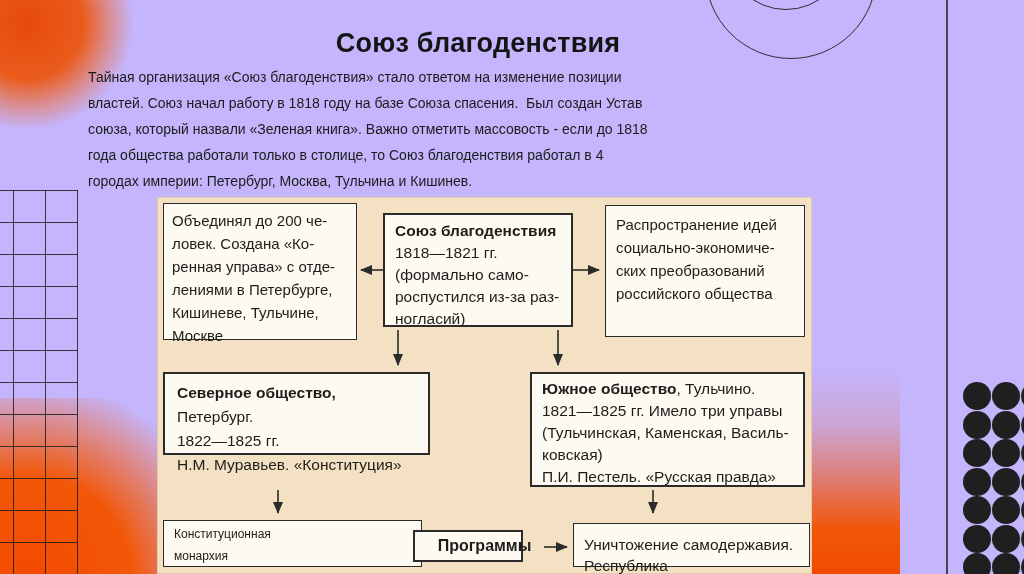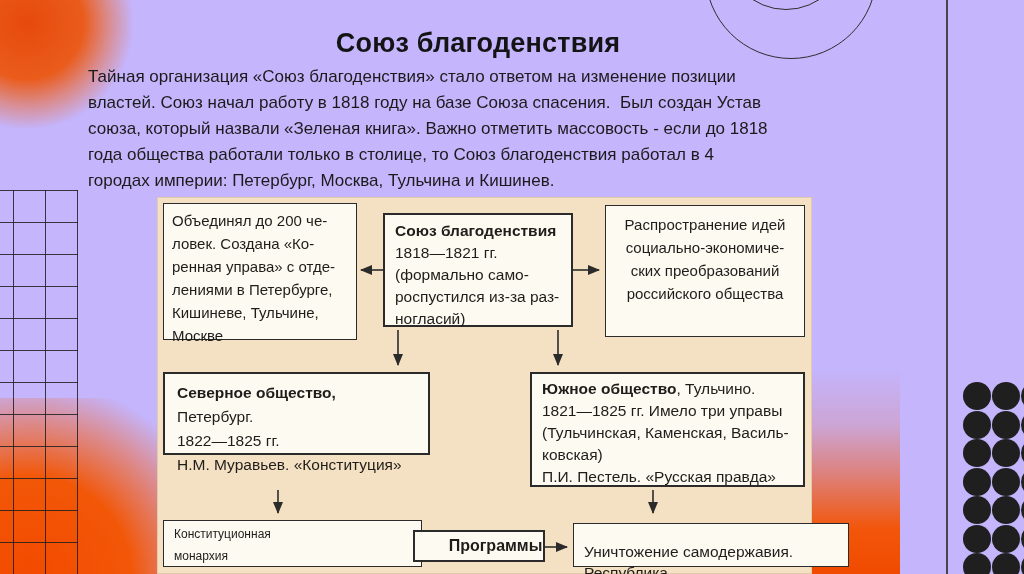--- a/index.html
+++ b/index.html
@@ -34,43 +34,43 @@
   .dots { position:absolute; left:963px; top:382px; width:92px; height:205px;
     display:grid; grid-template-columns:repeat(3,29px); grid-auto-rows:28.5px; }
   .dot { width:28px; height:28px; border-radius:50%; background:#1f1f1f; }
   
   .title {
     position:absolute; left:88px; top:28px; width:780px; margin:0;
     font-size:27px; font-weight:700; color:#141414; text-align:center; letter-spacing:0.2px;
   }
   .para {
     position:absolute; left:88px; top:64px; width:880px;
-    font-size:17px; line-height:26px; color:#1b1b1b; white-space:pre-wrap;
+    font-size:14px; line-height:26px; color:#1b1b1b; white-space:pre-wrap;
   }
   
   .panel {
     position:absolute; left:157px; top:197px; width:655px; height:377px;
     background:#f4e0c2; box-shadow:inset 0 0 0 1px rgba(120,90,40,0.15);
   }
   .connectors { position:absolute; left:0; top:0; pointer-events:none; }
   .box {
     position:absolute; box-sizing:border-box; background:#fdfaf2;
     border:1.4px solid #2b2b2b; color:#1f1d1a;
   }
   .box.thick { border-width:2.4px; }
   .pre { white-space:pre-line; }
   .b-members  { left:6px;   top:6px;   width:194px; height:137px; padding:5px 8px;  font-size:15px;   line-height:23px; }
   .b-union    { left:226px; top:16px;  width:190px; height:114px; padding:5px 10px; font-size:15.5px; line-height:22px; }
-  .b-ideas    { left:448px; top:8px;   width:200px; height:132px; padding:7px 10px; font-size:15px;   line-height:23px;text-align:center; }
+  .b-ideas    { left:448px; top:8px;   width:200px; height:132px; padding:7px 10px; font-size:15px;   line-height:23px; }
   .b-north    { left:6px;   top:175px; width:267px; height:83px; padding:7px 12px; font-size:15.5px; line-height:24px; }
   .b-south    { left:373px; top:175px; width:275px; height:115px; padding:4px 10px; font-size:15.5px; line-height:22px; }
   .b-const    { left:6px;   top:323px; width:259px; height:47px;  padding:2px 10px; font-size:12px; line-height:22px; }
-  .b-programs { left:256px; top:333px; width:132px; height:32px;  display:flex; align-items:center; justify-content:center;
+  .b-programs { left:256px; top:333px; width:110px; height:32px;  display:flex; align-items:center; justify-content:center;
                 font-size:16px; font-weight:700;padding-left:33px; }
-  .b-republic { left:416px; top:326px; width:276px; height:44px;  padding:17px 10px; font-size:15.5px; line-height:21px; }
+  .b-republic { left:416px; top:326px; width:237px; height:44px;  padding:10px 10px; font-size:15.5px; line-height:21px; }
   .bold { font-weight:700; }
 </style>
 </head>
 <body>
 
 <div class="stage">
 
   <div class="blob-tl"></div>
   <div class="blob-bl"></div>
   <div class="grid-left"></div>

